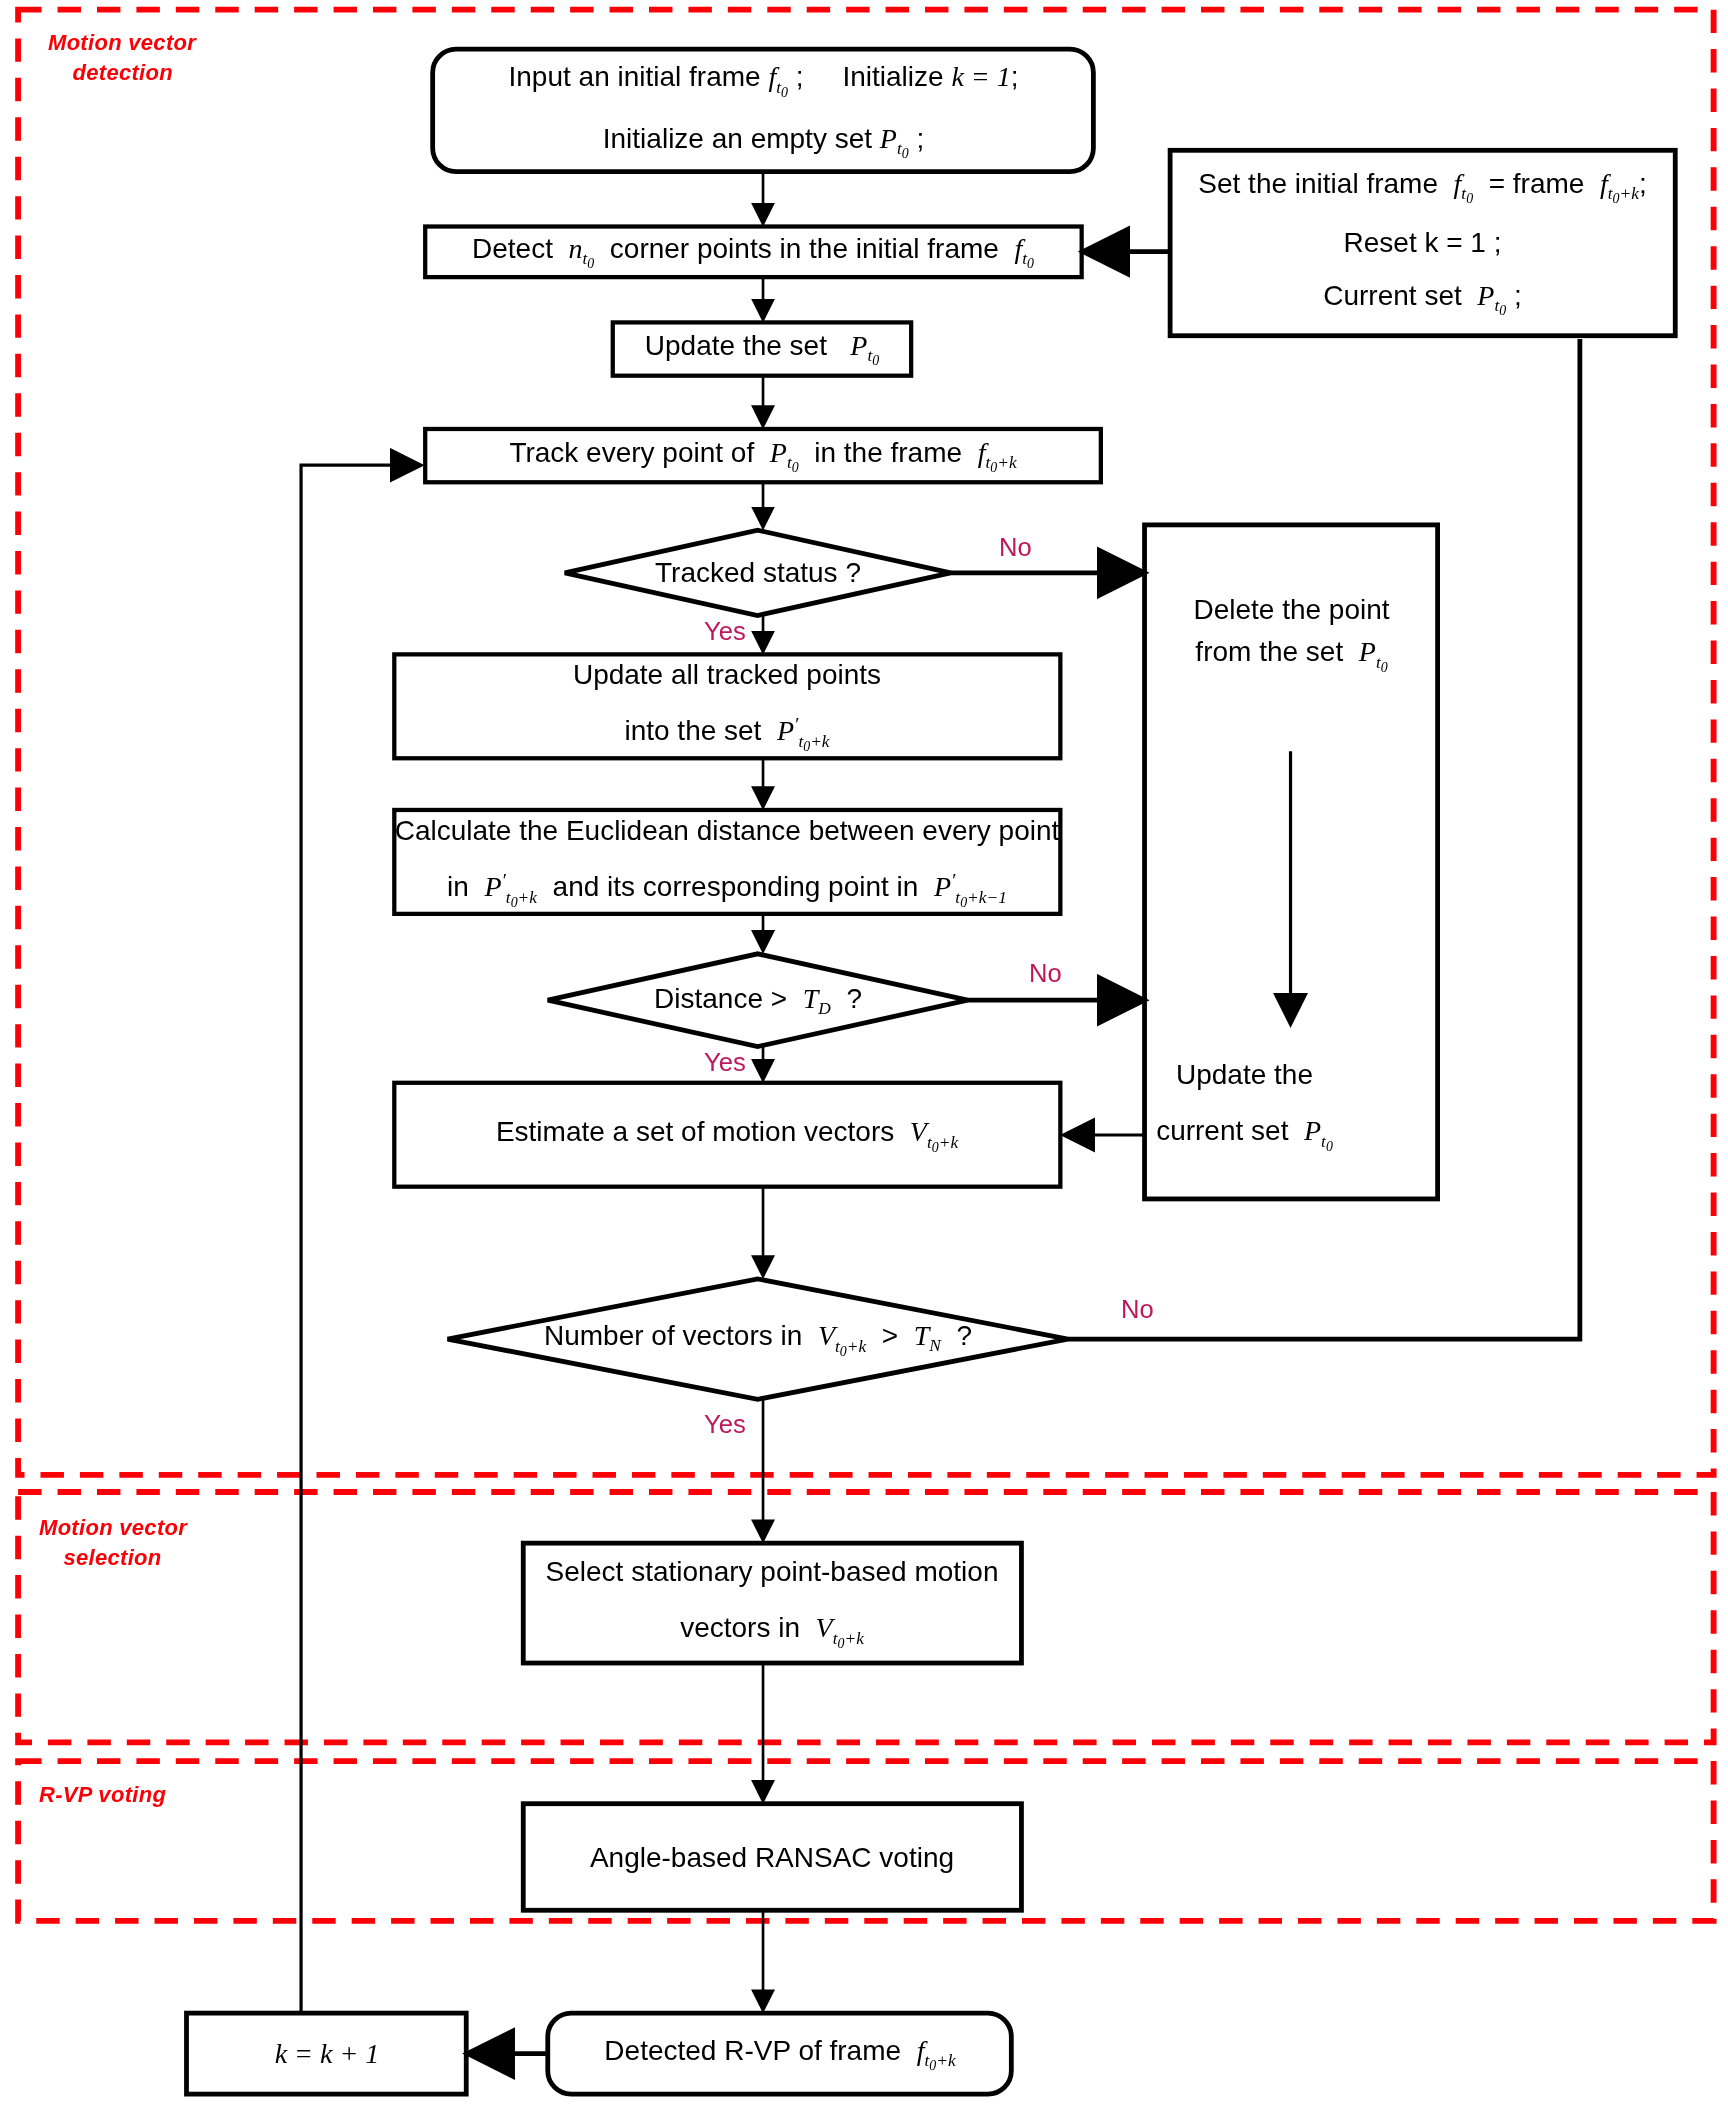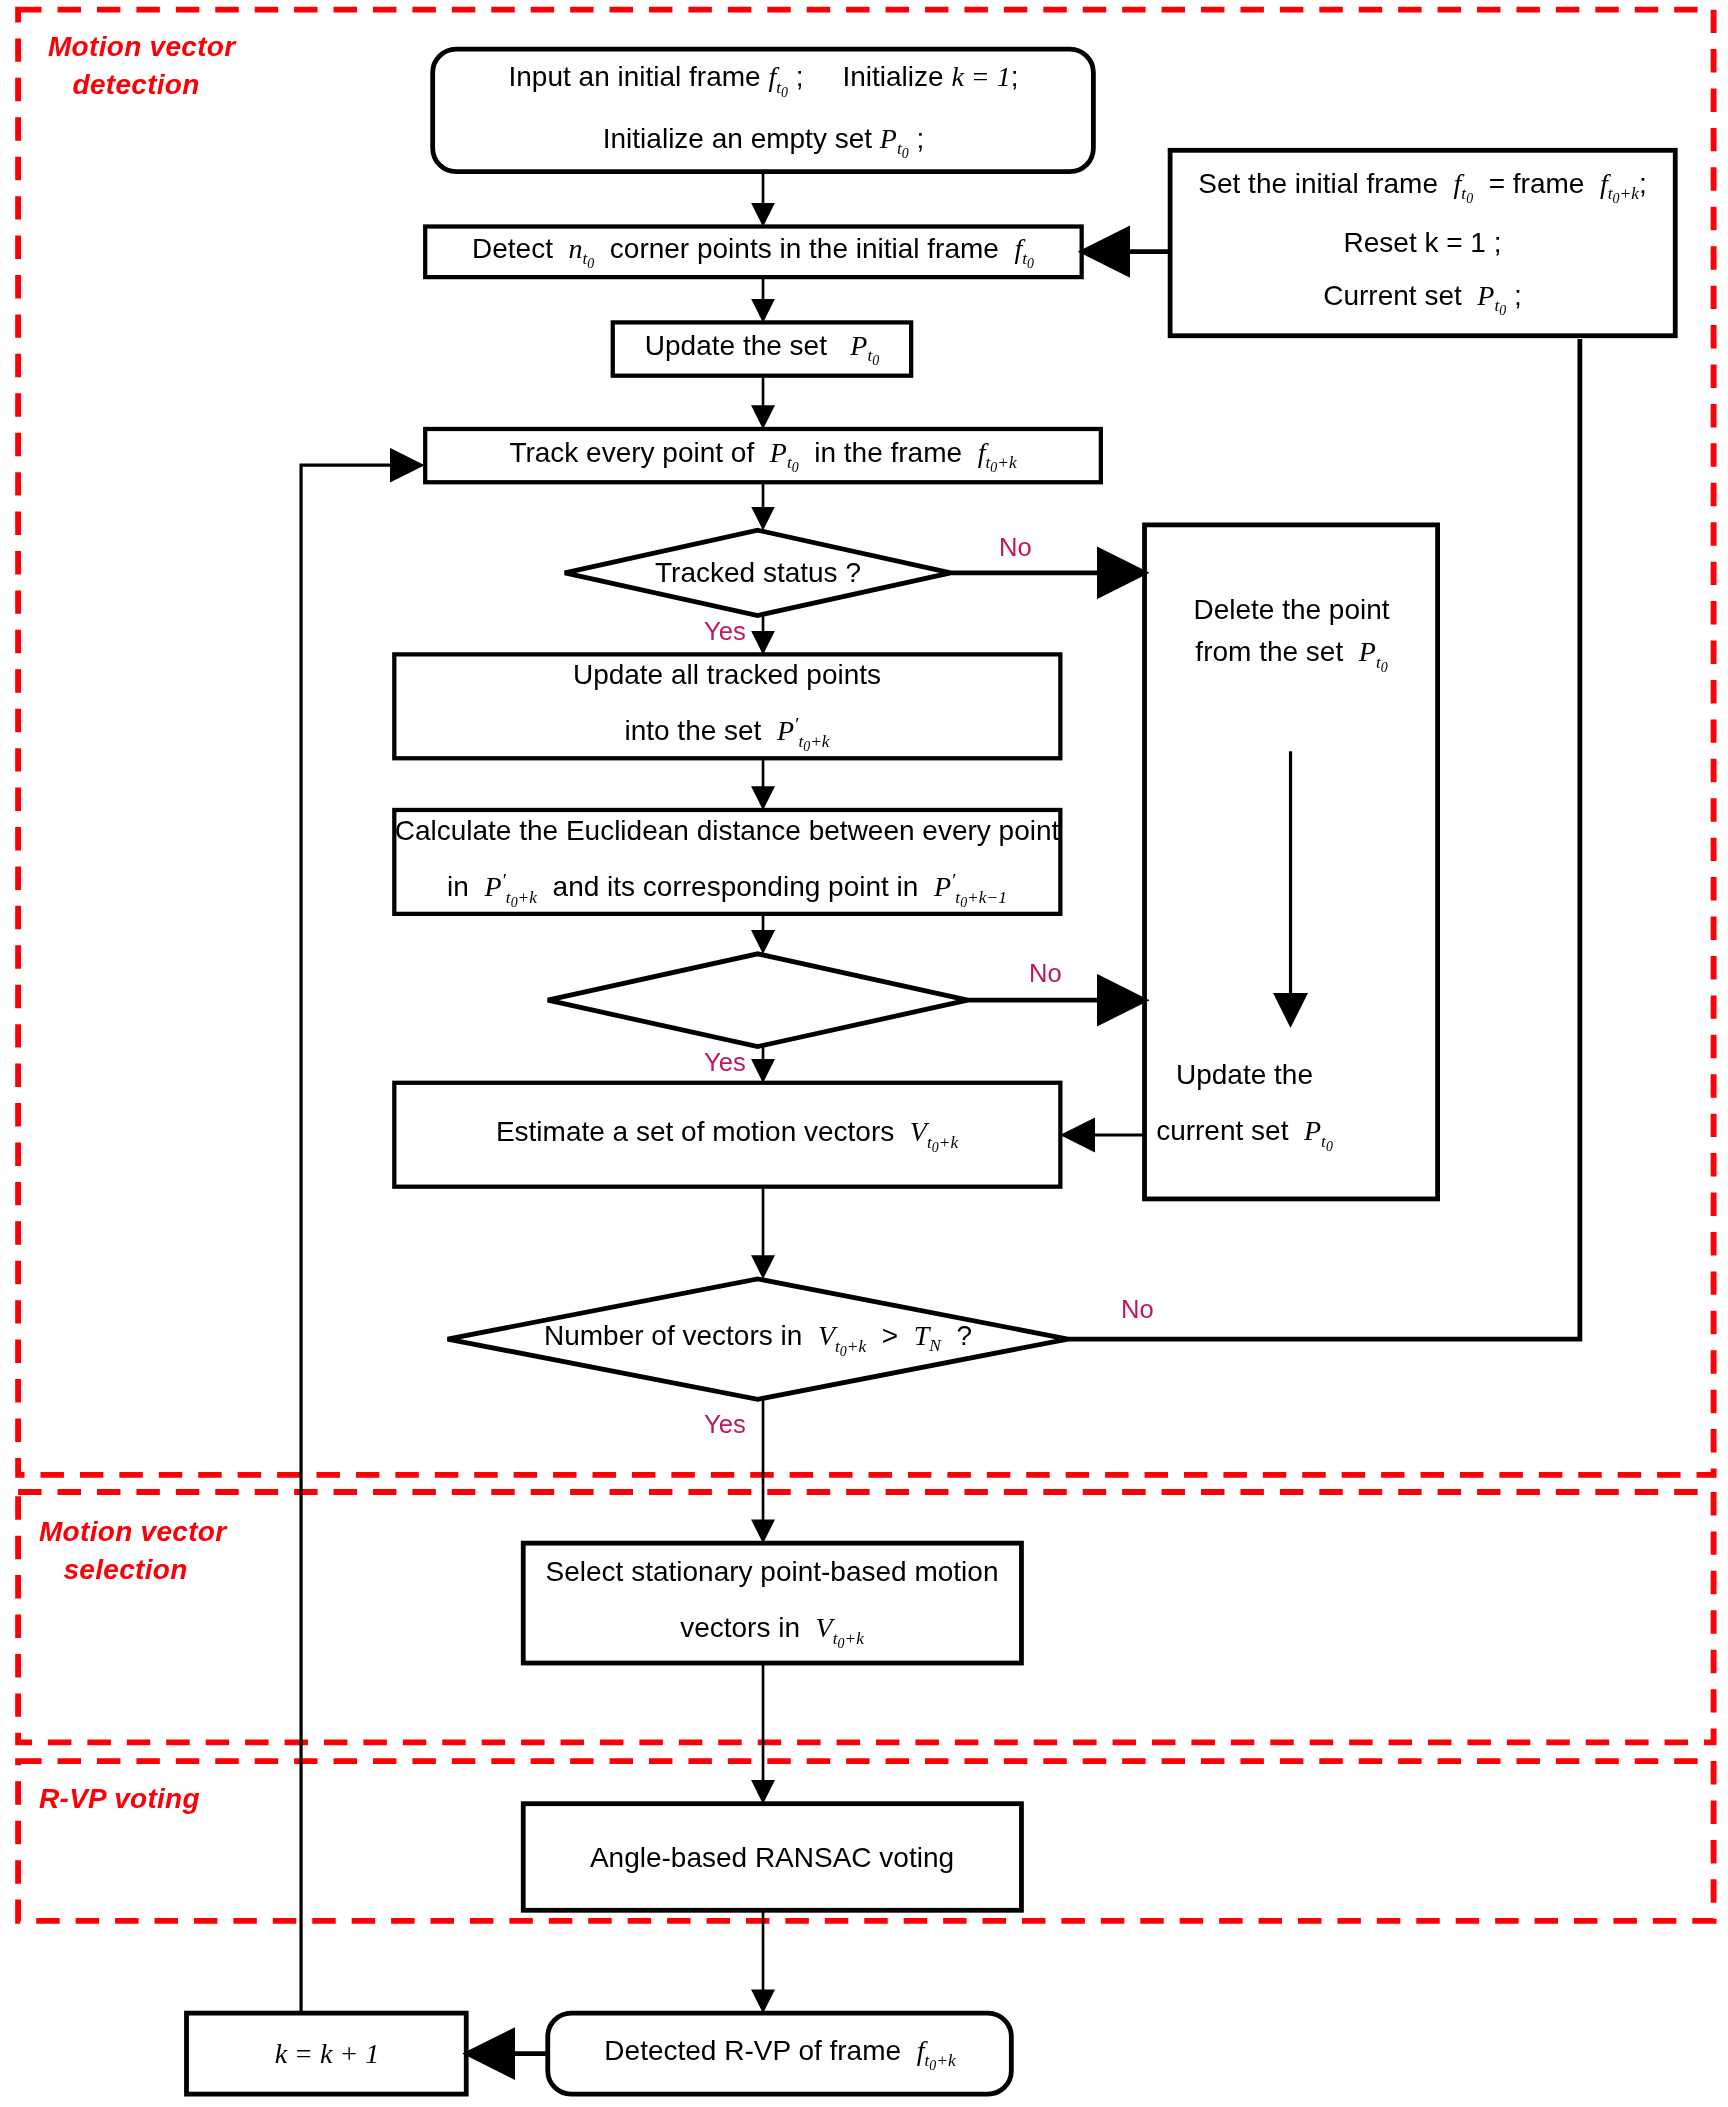--- a/index.html
+++ b/index.html
@@ -1,20 +1,20 @@
 <!DOCTYPE html>
 <html style="font-size:8.5px"><head>
 <meta charset="utf-8">
 <style>
   html,body{margin:0;padding:0;background:#ffffff;}
   body{font-family:"Liberation Sans", sans-serif;}
   #page{position:relative;width:1728px;height:2108px;background:#fff;overflow:hidden;}
   svg{position:absolute;left:0;top:0;width:1728px;height:2108px;}
   .sect-label{position:absolute;color:#fb0007;font-weight:bold;font-style:italic;
-     font-family:"Liberation Sans", sans-serif;font-size:28px;line-height:1.35;letter-spacing:0.3px;}
+     font-family:"Liberation Sans", sans-serif;font-size:22px;line-height:1.35;letter-spacing:0.3px;}
   .node-text{position:absolute;text-align:center;color:#000;
      font-family:"Liberation Sans", sans-serif;font-size:28px;line-height:1.5;
      display:flex;align-items:center;justify-content:center;flex-direction:column;}
   .edge-label{position:absolute;color:#be185d;font-family:"Liberation Sans", sans-serif;font-size:25.6px;}
   .mi{font-family:"Liberation Serif", serif;font-style:italic;}
   .mu{font-family:"Liberation Serif", serif;font-style:normal;}
   sub{font-size:0.62em;font-family:"Liberation Serif", serif;font-style:italic;vertical-align:-0.35em;}
   sub sub{font-size:0.8em;vertical-align:-0.3em;}
   sup.pr{font-size:0.7em;vertical-align:0.45em;font-family:"Liberation Serif", serif;font-style:italic;}
   .row{white-space:nowrap;}
@@ -193,20 +193,27 @@
   <div class="node-text" style="left:394px;top:810px;width:666px;height:104px;">
     <div class="row">Calculate the Euclidean distance between every point</div>
     <div class="row" style="margin-top:14px">
       <span>in</span>&nbsp;
       <span class="mi">P</span><sup class="pr">′</sup><sub>t<sub>0</sub>+k</sub>&nbsp;
       <span>and its corresponding point in</span>&nbsp;
       <span class="mi">P</span><sup class="pr">′</sup><sub>t<sub>0</sub>+k−1</sub>
     </div>
   </div>
 
+  <div class="node-text" style="left:548px;top:954px;width:420px;height:93px;">
+    <div class="row">
+      <span>Distance &gt;</span>&nbsp;
+      <span class="mu" style="font-style:italic">T</span><sub>D</sub>&nbsp;
+      <span>?</span>
+    </div>
+  </div>
 
   <div class="node-text" style="left:394px;top:1083px;width:666px;height:104px;">
     <div class="row">
       <span>Estimate a set of motion vectors</span>&nbsp;
       <span class="mi">V</span><sub>t<sub>0</sub>+k</sub>
     </div>
   </div>
 
   <div class="node-text" style="left:448px;top:1279px;width:620px;height:120px;">
     <div class="row">

